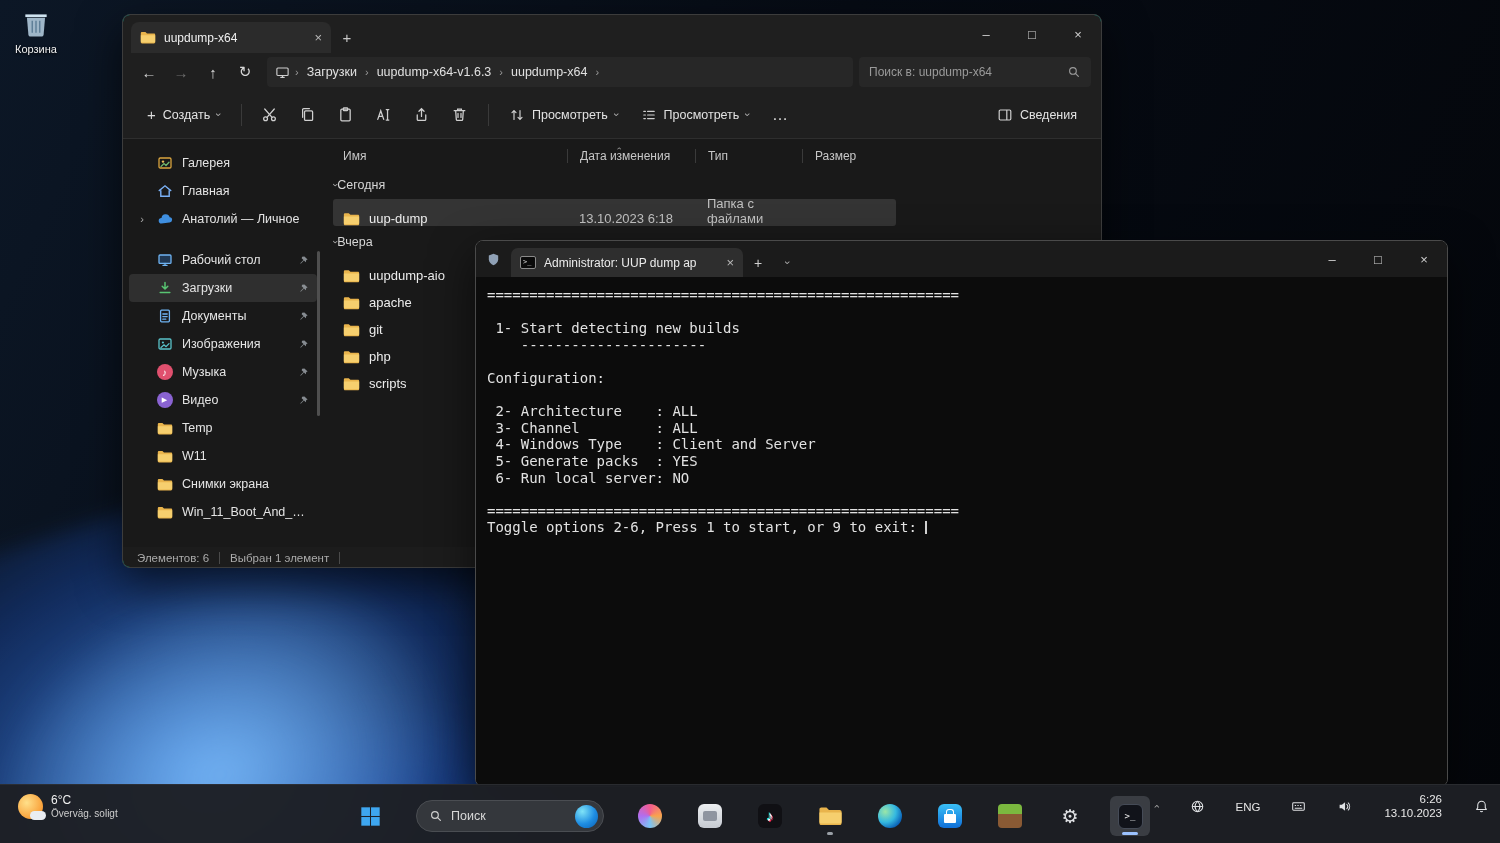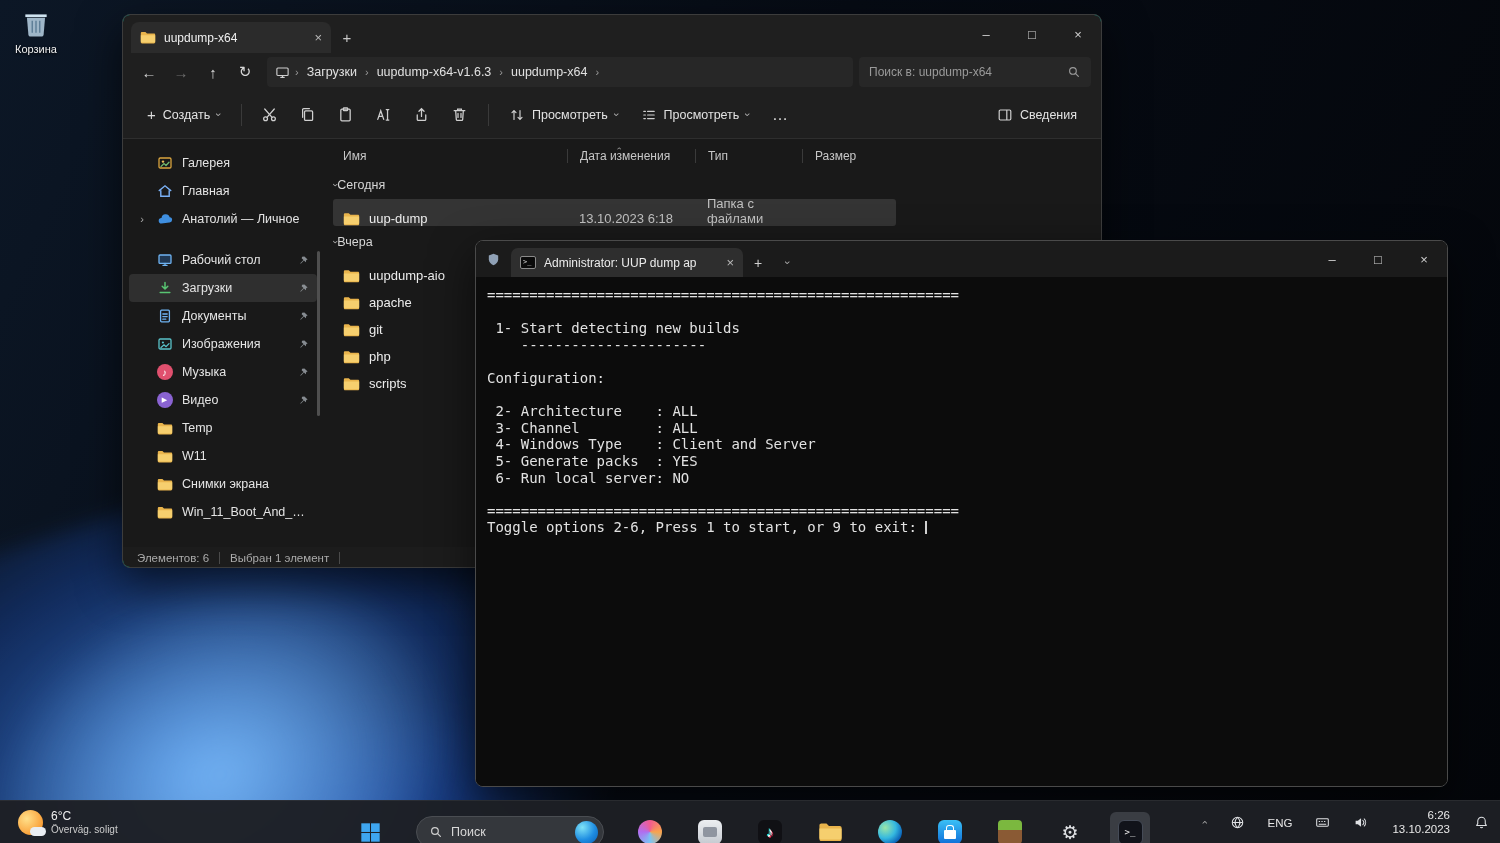--- a/index.html
+++ b/index.html
@@ -117,21 +117,21 @@
     font-family:"DejaVu Sans Mono","Liberation Mono",monospace; flex:none; }
   .t-mini { height:29px; width:30px; display:flex; align-items:center; justify-content:center; color:#cfcfcf; font-size:14px; }
   .t-titlebar .win-ctrls { height:36px; }
   .t-body { height:511px; padding:10px 12px 0 11px; background:#0c0c0c; }
   .term-screen { font-family:"DejaVu Sans Mono","Liberation Mono",monospace; font-size:14px;
     line-height:16.6px; color:#e2e2e2; }
   .term-screen pre { display:inline; font:inherit; white-space:pre; }
   .cursor { display:inline-block; width:1.5px; height:13px; background:#d0d0d0; vertical-align:-2px; }
 
   
-  .taskbar { position:absolute; left:0; bottom:0; width:100%; height:43px;
+  .taskbar { position:absolute; left:0; bottom:0; width:100%; height:59px;
     background:rgba(29,31,36,.97); border-top:1px solid rgba(255,255,255,.06); z-index:50; }
   .tb-weather { position:absolute; left:10px; top:0; height:43px; display:flex; align-items:center; gap:8px; padding:0 8px; border-radius:6px; }
   .w-icon { width:25px; height:25px; border-radius:50%;
     background:radial-gradient(circle at 35% 35%, #ffe08a, #f9a13a 70%); position:relative; }
   .w-icon::after { content:""; position:absolute; right:-3px; bottom:-1px; width:16px; height:9px;
     background:#e9edf2; border-radius:6px; }
   .w-text { line-height:13px; }
   .w-temp { font-size:12px; color:#f0f0f0; display:block; }
   .w-desc { font-size:10px; color:#cdcdcd; display:block; }
 
@@ -162,21 +162,21 @@
   .ic-store b { width:8px; height:5px; border:1.5px solid #fff; border-bottom:none;
     border-radius:3px 3px 0 0; display:block; }
   .ic-store i { width:12px; height:9px; background:#fff; border-radius:1px; display:block; }
   .ic-minecraft { width:24px; height:24px; border-radius:4px;
     background:linear-gradient(#7bb83f 0 42%, #8a5a34 42% 100%); }
   .ic-gear { color:#dfe1e4; font-size:19px; }
   .ic-terminal { width:25px; height:25px; border-radius:6px; background:#11131a; border:1px solid #454b57;
     color:#eaeaea; font-family:"DejaVu Sans Mono","Liberation Mono",monospace; font-size:9px;
     display:flex; align-items:center; justify-content:center; }
 
-  .tb-right { position:absolute; right:4px; top:0; height:43px; display:flex; align-items:center; gap:9px; }
+  .tb-right { position:absolute; right:4px; top:0; height:43px; display:flex; align-items:center; gap:17px; }
   .tr-btn { height:34px; padding:0 7px; display:flex; align-items:center; justify-content:center;
     border-radius:6px; font-size:11.5px; color:#e6e6e6; }
   .clock { text-align:right; line-height:13.5px; font-size:11.5px; padding:0 8px; }
   .clock span { display:block; }
 </style>
 </head>
 <body>
 
 <div class="blob blob3"></div>
 <div class="blob blob1"></div>

